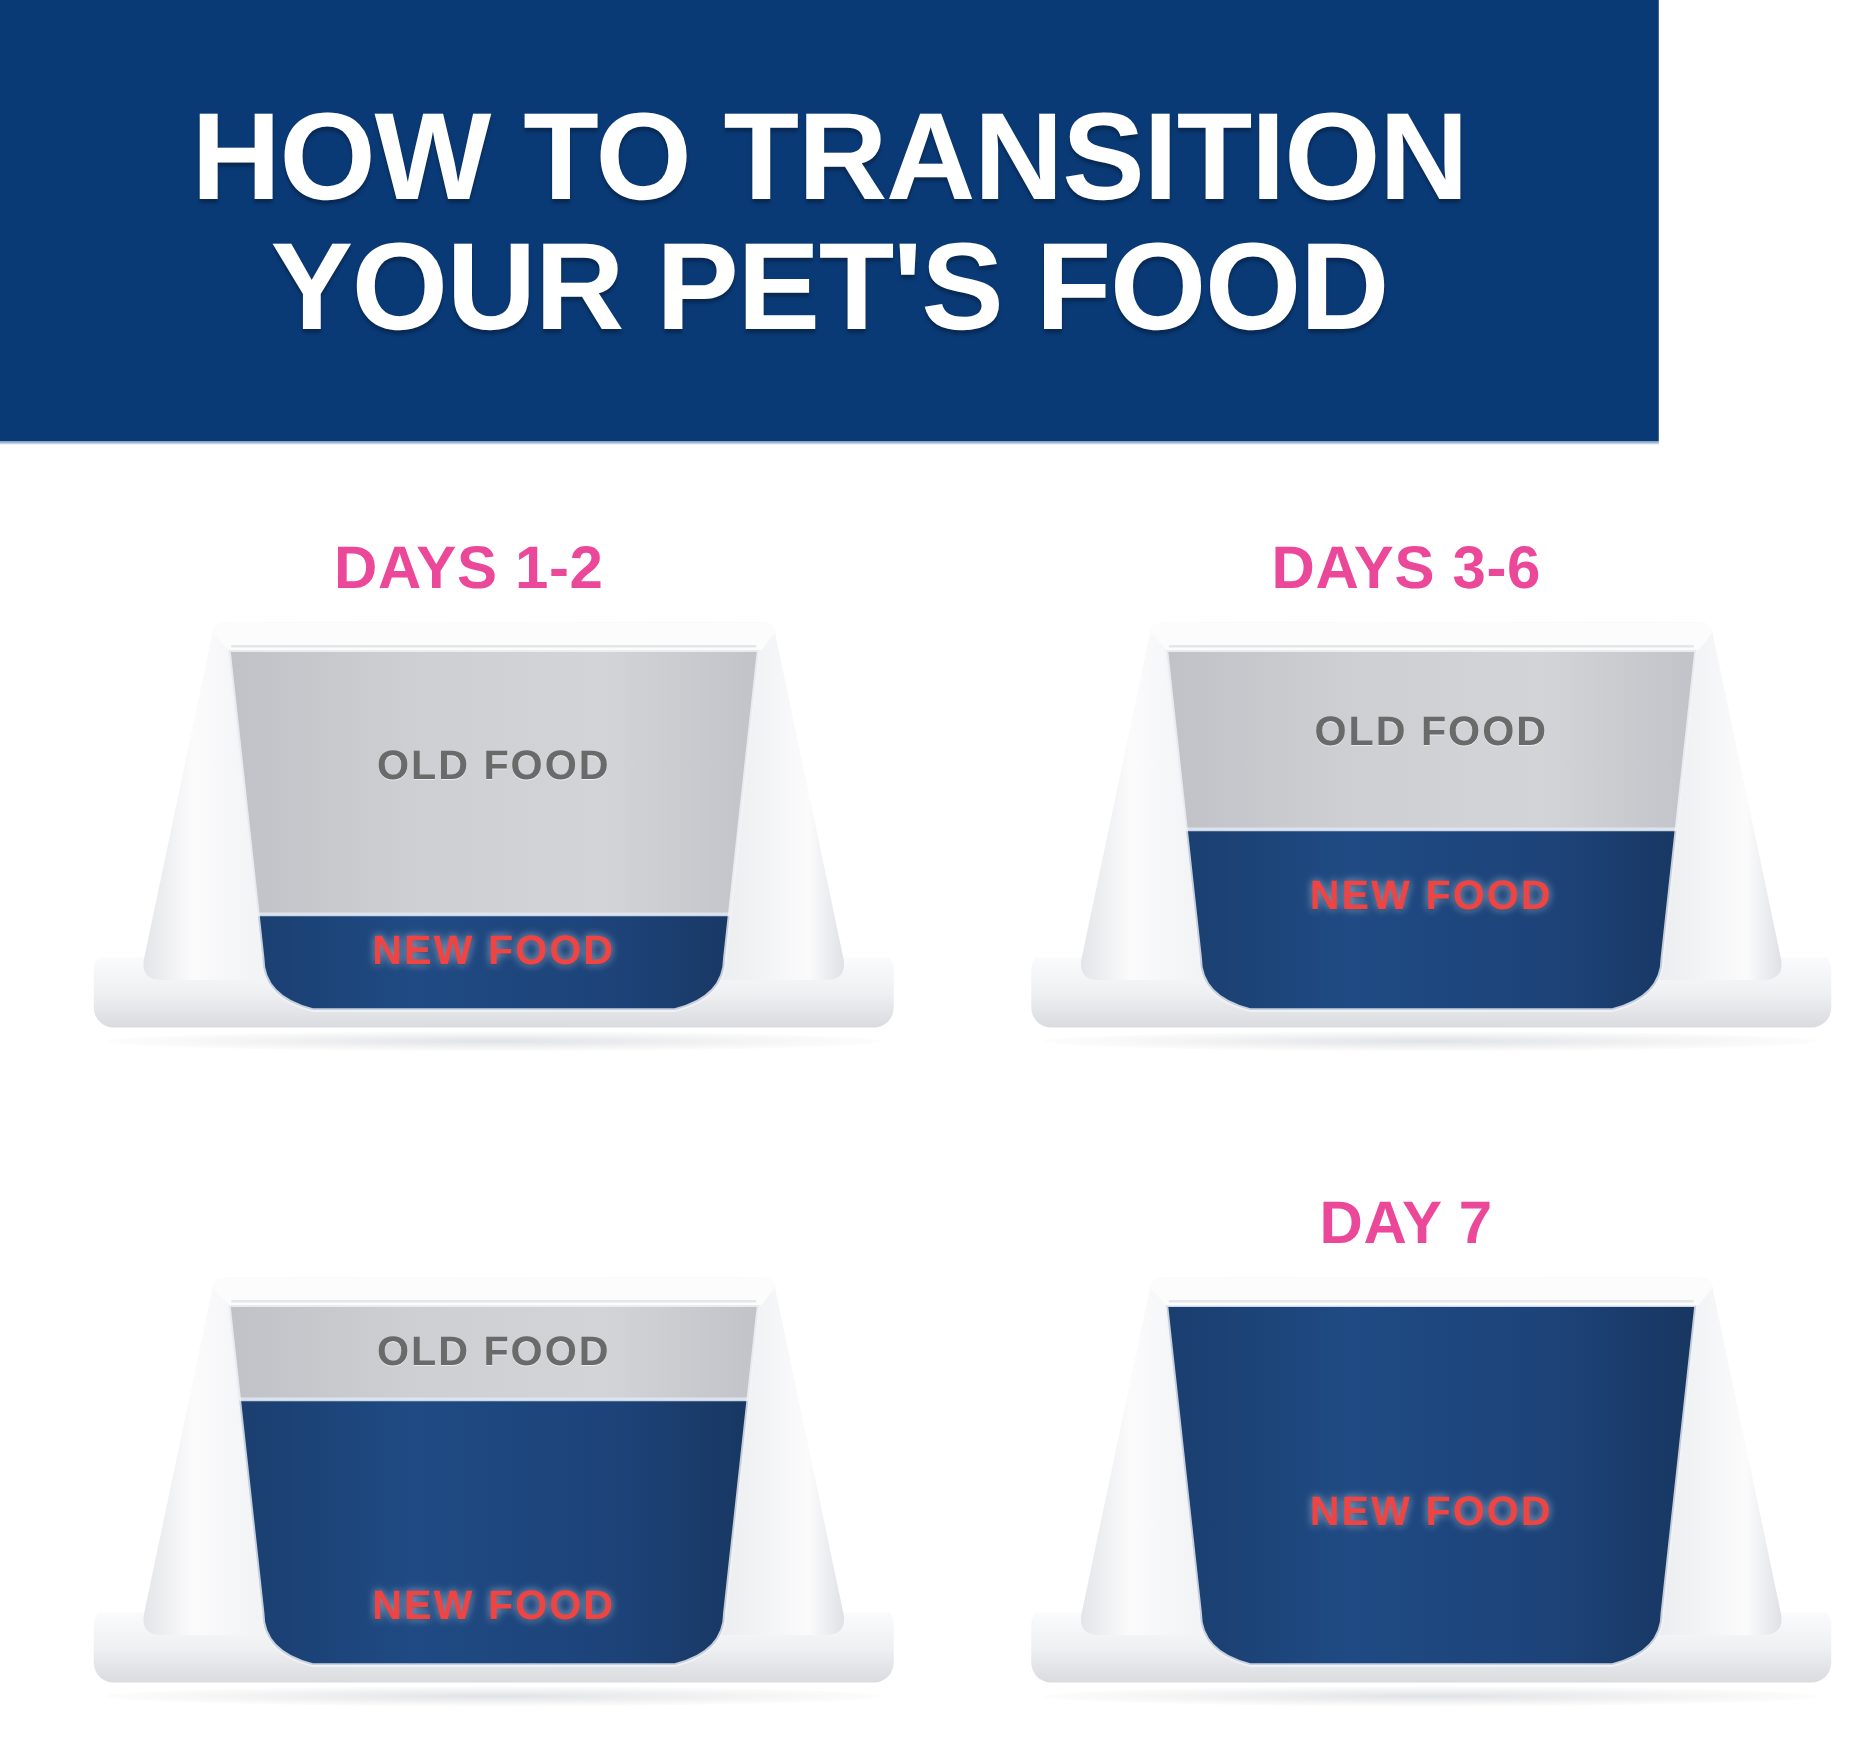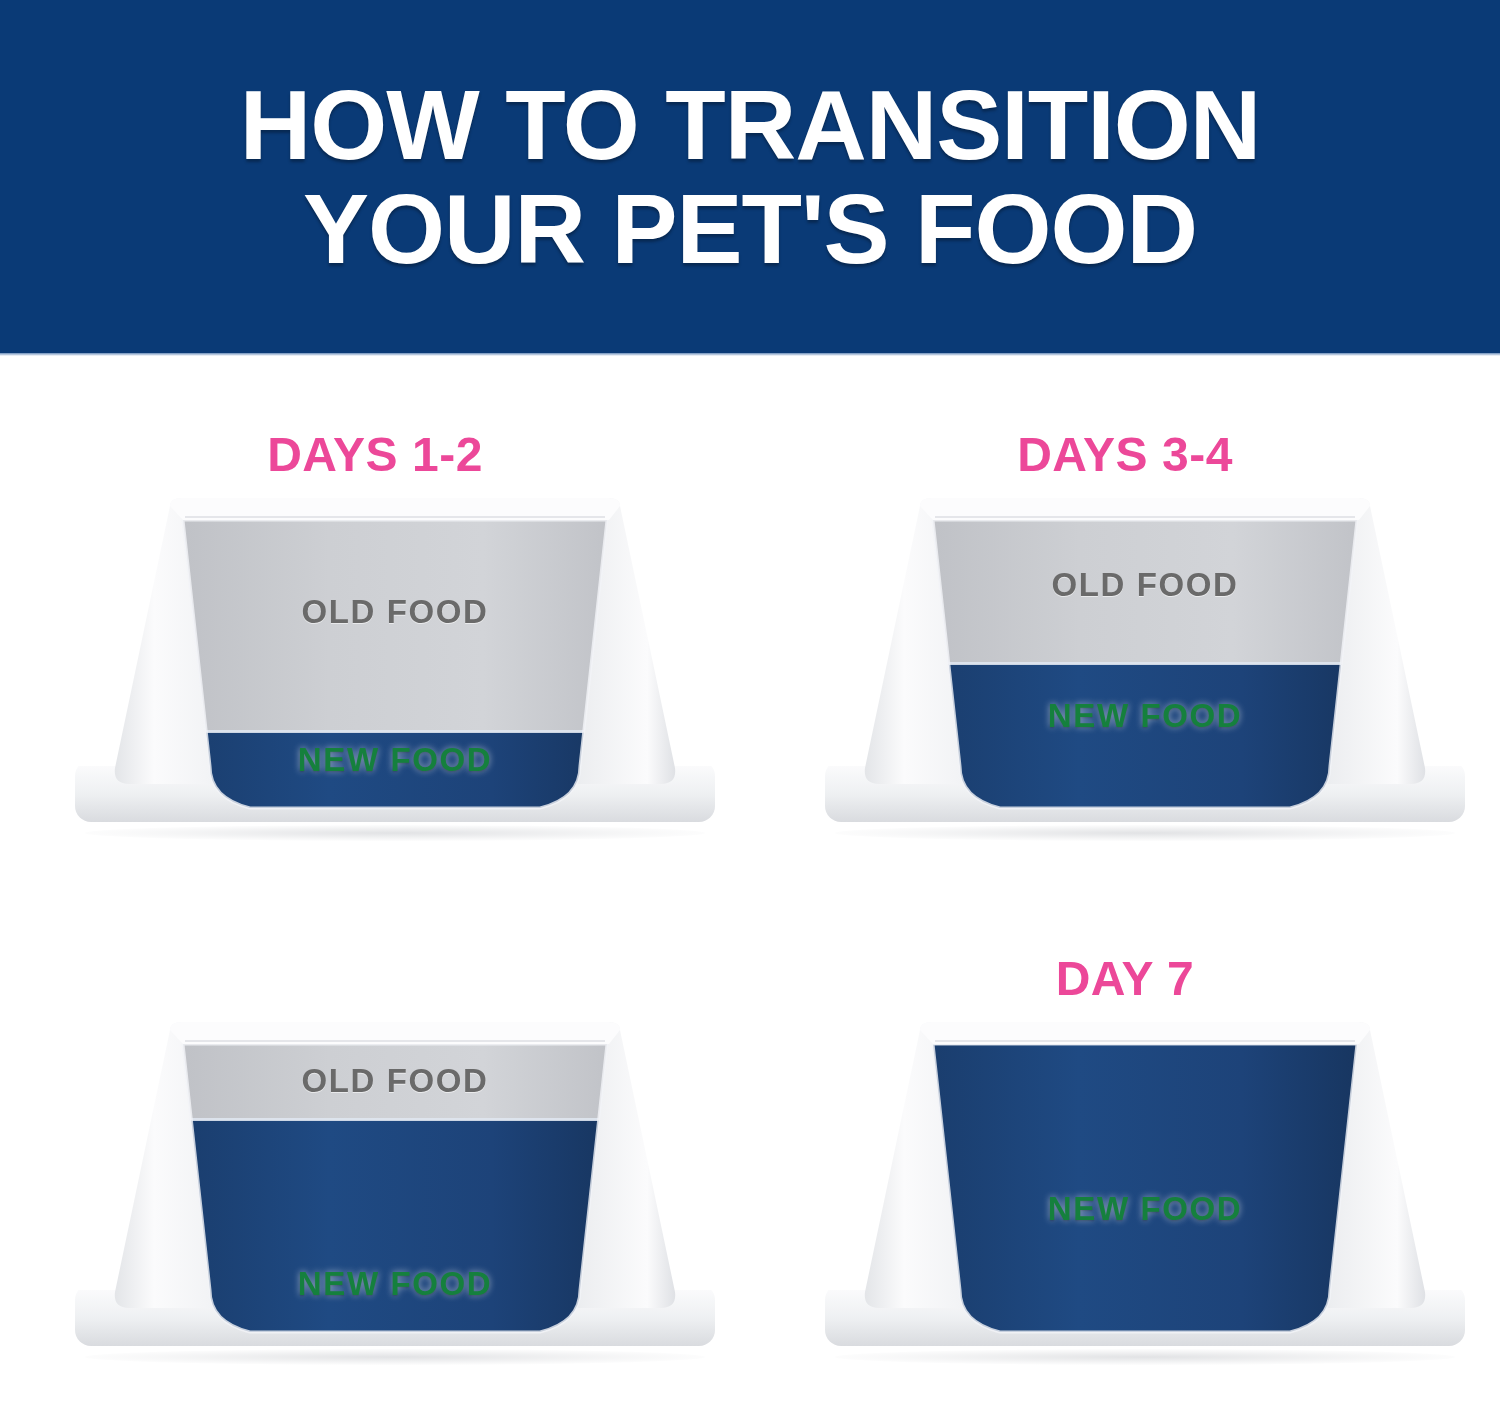--- a/index.html
+++ b/index.html
@@ -13,21 +13,21 @@
     position: relative;
     overflow: hidden;
     font-family: "Liberation Sans", sans-serif;
     -webkit-font-smoothing: antialiased;
   }
 
   
   .header {
     position: absolute;
     left: 0; top: 0;
-    width: 1500px;
+    width: 1327px;
     height: 353px;
     background: #0a3a76;
     box-sizing: border-box;
     display: flex;
     flex-direction: column;
     align-items: center;
     justify-content: center;
   }
   .header::after {
     content: "";
@@ -114,21 +114,21 @@
     font-weight: 700;
     font-size: 33px;
     letter-spacing: 1.6px;
     white-space: nowrap;
   }
   .label-old {
     color: #6a6a6a;
     text-shadow: 0 1px 0 rgba(255,255,255,0.55);
   }
   .label-new {
-    color: #15803d;
+    color: #ef4444;
     text-shadow: 0 0 7px rgba(255,255,255,0.55), 0 1px 2px rgba(0,0,0,0.35);
   }
 
   .ground-shadow {
     position: absolute;
     left: 10px;
     bottom: 2px;
     width: 620px;
     height: 16px;
     border-radius: 50%;
@@ -198,21 +198,21 @@
         <path d="M110 19 L530 19" stroke="#dcdee2" stroke-width="2" opacity="0.7"></path>
       </svg>
       <div class="label-layer">
         <div class="food-label label-old" style="top:95px">OLD FOOD</div>
         <div class="food-label label-new" style="top:243px">NEW FOOD</div>
       </div>
     </div>
   </div>
 
   <div class="panel panel-1">
-    <div class="panel-title">DAYS 3-4</div>
+    <div class="panel-title">DAYS 3-6</div>
     <div class="bowl-wrap">
       <div class="ground-shadow"></div>
       <svg class="bowl-svg" viewBox="0 0 640 345">
         <defs>
           <linearGradient id="bodyG1" x1="0" y1="0" x2="1" y2="0">
             <stop offset="0" stop-color="#e3e5e8"></stop>
               <stop offset="0.07" stop-color="#fbfbfc"></stop>
             <stop offset="0.25" stop-color="#ebedf0"></stop>
               <stop offset="0.5" stop-color="#fafbfc"></stop>
             <stop offset="0.78" stop-color="#e6e8eb"></stop>

